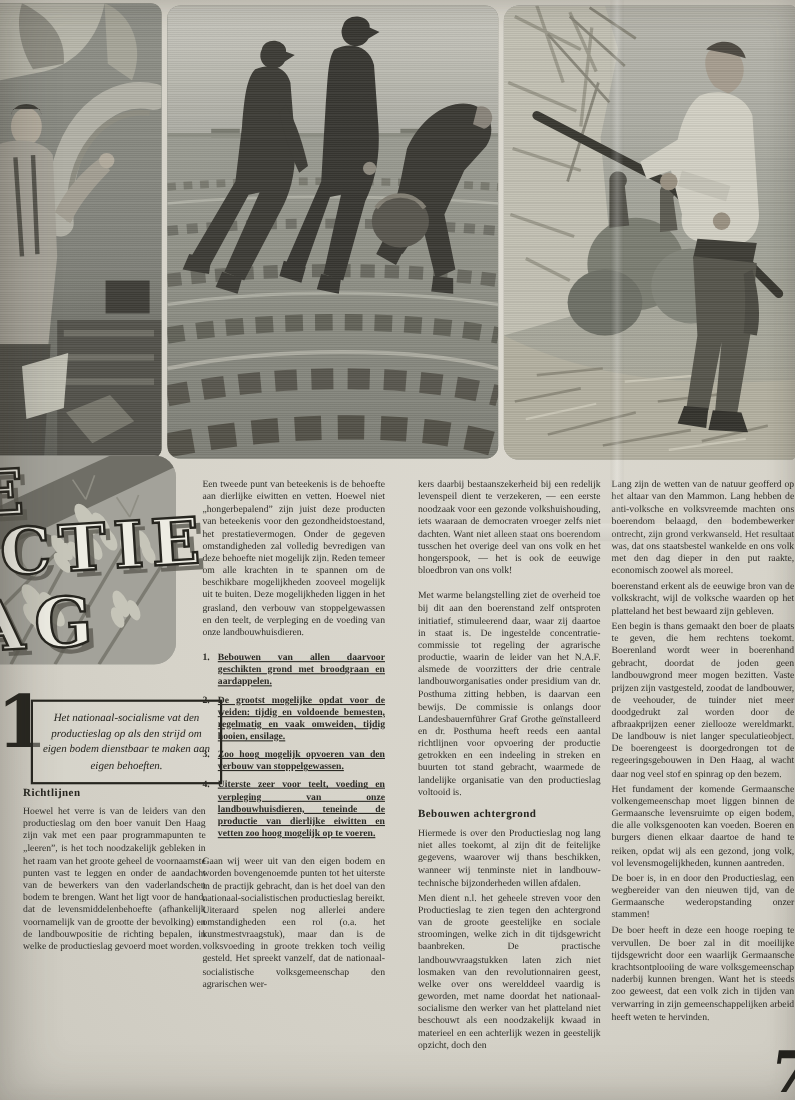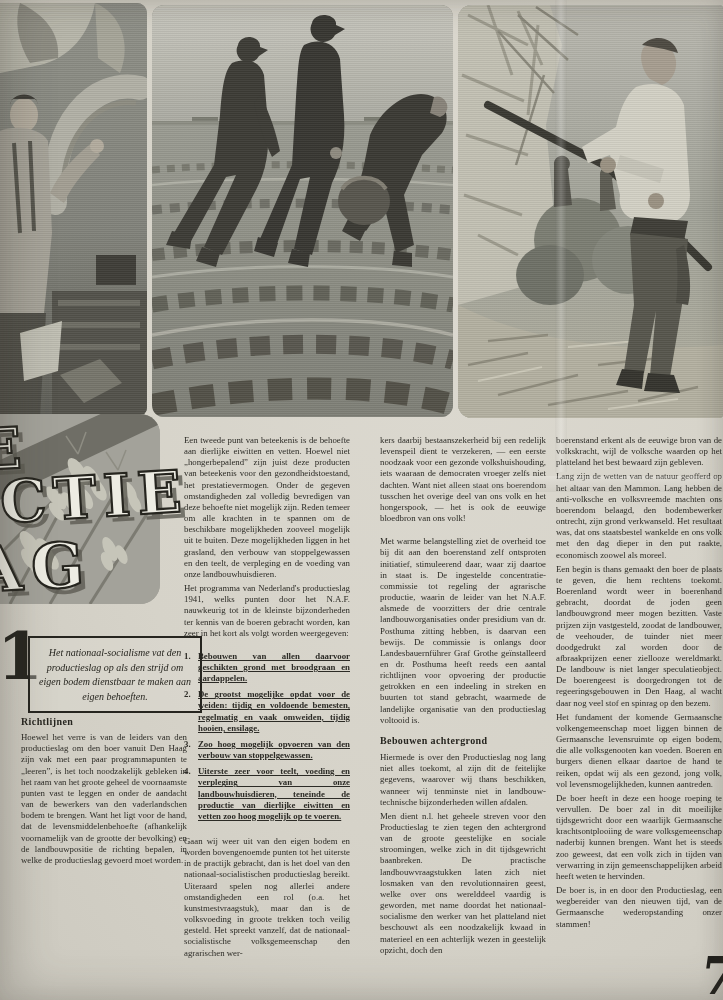--- a/index.html
+++ b/index.html
@@ -250,21 +250,20 @@
     <p>Het nationaal-socialisme vat den productieslag op als den strijd om eigen bodem dienstbaar te maken aan eigen behoeften.</p>
   </div>
 
   <div class="col" id="col1">
     <h3 class="colhead">Richtlijnen</h3>
     <p>Hoewel het verre is van de leiders van den productieslag om den boer vanuit Den Haag zijn vak met een paar programmapunten te „leeren”, is het toch noodzakelijk gebleken in het raam van het groote geheel de voornaamste punten vast te leggen en onder de aandacht van de bewerkers van den vaderlandschen bodem te brengen. Want het ligt voor de hand, dat de levensmiddelenbehoefte (afhankelijk voornamelijk van de grootte der bevolking) en de landbouwpositie de richting bepalen, in welke de productieslag gevoerd moet worden.</p>
   </div>
 
   <div class="col" id="col2">
     <p>Een tweede punt van beteekenis is de behoefte aan dierlijke eiwitten en vetten. Hoewel niet „hongerbepalend” zijn juist deze producten van beteekenis voor den gezondheidstoestand, het prestatievermogen. Onder de gegeven omstandigheden zal volledig bevredigen van deze behoefte niet mogelijk zijn. Reden temeer om alle krachten in te spannen om de beschikbare mogelijkheden zooveel mogelijk uit te buiten. Deze mogelijkheden liggen in het grasland, den verbouw van stoppelgewassen en den teelt, de verpleging en de voeding van onze landbouwhuisdieren.</p>
-    <p>Het programma van Nederland's productieslag 1941, welks punten door het N.A.F. nauwkeurig tot in de kleinste bijzonderheden ter kennis van de boeren gebracht worden, kan zeer in het kort als volgt worden weergegeven:</p>
     <div class="gap"></div>
     <div class="li">
       <span class="num">1.</span>
       <span class="txt">Bebouwen van allen daarvoor geschikten grond met broodgraan en aardappelen.</span>
     </div>
     <div class="li">
       <span class="num">2.</span>
       <span class="txt">De grootst mogelijke opdat voor de weiden: tijdig en voldoende bemesten, regelmatig en vaak omweiden, tijdig hooien, ensilage.</span>
     </div>
     <div class="li">
@@ -282,24 +281,24 @@
   <div class="col" id="col3">
     <p>kers daarbij bestaanszekerheid bij een redelijk levenspeil dient te verzekeren, — een eerste noodzaak voor een gezonde volkshuishouding, iets waaraan de democraten vroeger zelfs niet dachten. Want niet alleen staat ons boerendom tusschen het overige deel van ons volk en het hongerspook, — het is ook de eeuwige bloedbron van ons volk!</p>
     <div class="gap"></div>
     <p>Met warme belangstelling ziet de overheid toe bij dit aan den boerenstand zelf ontsproten initiatief, stimuleerend daar, waar zij daartoe in staat is. De ingestelde concentratie-commissie tot regeling der agrarische productie, waarin de leider van het N.A.F. alsmede de voorzitters der drie centrale landbouworganisaties onder presidium van dr. Posthuma zitting hebben, is daarvan een bewijs. De commissie is onlangs door Landesbauernführer Graf Grothe geïnstalleerd en dr. Posthuma heeft reeds een aantal richtlijnen voor opvoering der productie getrokken en een indeeling in streken en buurten tot stand gebracht, waarmede de landelijke organisatie van den productieslag voltooid is.</p>
     <h3 class="colhead mid">Bebouwen achtergrond</h3>
     <p>Hiermede is over den Productieslag nog lang niet alles toekomt, al zijn dit de feitelijke gegevens, waarover wij thans beschikken, wanneer wij tenminste niet in landbouw-technische bijzonderheden willen afdalen.</p>
     <p>Men dient n.l. het geheele streven voor den Productieslag te zien tegen den achtergrond van de groote geestelijke en sociale stroomingen, welke zich in dit tijdsgewricht baanbreken. De practische landbouwvraagstukken laten zich niet losmaken van den revolutionnairen geest, welke over ons werelddeel vaardig is geworden, met name doordat het nationaal-socialisme den werker van het platteland niet beschouwt als een noodzakelijk kwaad in materieel en een achterlijk wezen in geestelijk opzicht, doch den</p>
   </div>
 
   <div class="col" id="col4">
+    <p>Lang zijn de wetten van de natuur geofferd op het altaar van den Mammon. Lang hebben de anti-volksche en volksvreemde machten ons boerendom belaagd, den bodembewerker ontrecht, zijn grond verkwanseld. Het resultaat was, dat ons staatsbestel wankelde en ons volk met den dag dieper in den put raakte, economisch zoowel als moreel.</p>
     <p>boerenstand erkent als de eeuwige bron van de volkskracht, wijl de volksche waarden op het platteland het best bewaard zijn gebleven.</p>
-    <p>Lang zijn de wetten van de natuur geofferd op het altaar van den Mammon. Lang hebben de anti-volksche en volksvreemde machten ons boerendom belaagd, den bodembewerker ontrecht, zijn grond verkwanseld. Het resultaat was, dat ons staatsbestel wankelde en ons volk met den dag dieper in den put raakte, economisch zoowel als moreel.</p>
     <p>Een begin is thans gemaakt den boer de plaats te geven, die hem rechtens toekomt. Boerenland wordt weer in boerenhand gebracht, doordat de joden geen landbouwgrond meer mogen bezitten. Vaste prijzen zijn vastgesteld, zoodat de landbouwer, de veehouder, de tuinder niet meer doodgedrukt zal worden door de afbraakprijzen eener ziellooze wereldmarkt. De landbouw is niet langer speculatieobject. De boerengeest is doorgedrongen tot de regeeringsgebouwen in Den Haag, al wacht daar nog veel stof en spinrag op den bezem.</p>
     <p>Het fundament der komende Germaansche volkengemeenschap moet liggen binnen de Germaansche levensruimte op eigen bodem, die alle volksgenooten kan voeden. Boeren en burgers dienen elkaar daartoe de hand te reiken, opdat wij als een gezond, jong volk, vol levensmogelijkheden, kunnen aantreden.</p>
+    <p>De boer is, in en door den Productieslag, een wegbereider van den nieuwen tijd, van de Germaansche wederopstanding onzer stammen!</p>
     <p>De boer heeft in deze een hooge roeping te vervullen. De boer zal in dit moeilijke tijdsgewricht door een waarlijk Germaansche krachtsontplooiing de ware volksgemeenschap naderbij kunnen brengen. Want het is steeds zoo geweest, dat een volk zich in tijden van verwarring in zijn gemeenschappelijken arbeid heeft weten te hervinden.</p>
-    <p>De boer is, in en door den Productieslag, een wegbereider van den nieuwen tijd, van de Germaansche wederopstanding onzer stammen!</p>
   </div>
 
   <div id="pageNum">7</div>
   <div class="creaseV"></div>
   <div class="creaseH"></div>
 </div>
 
 </body></html>

